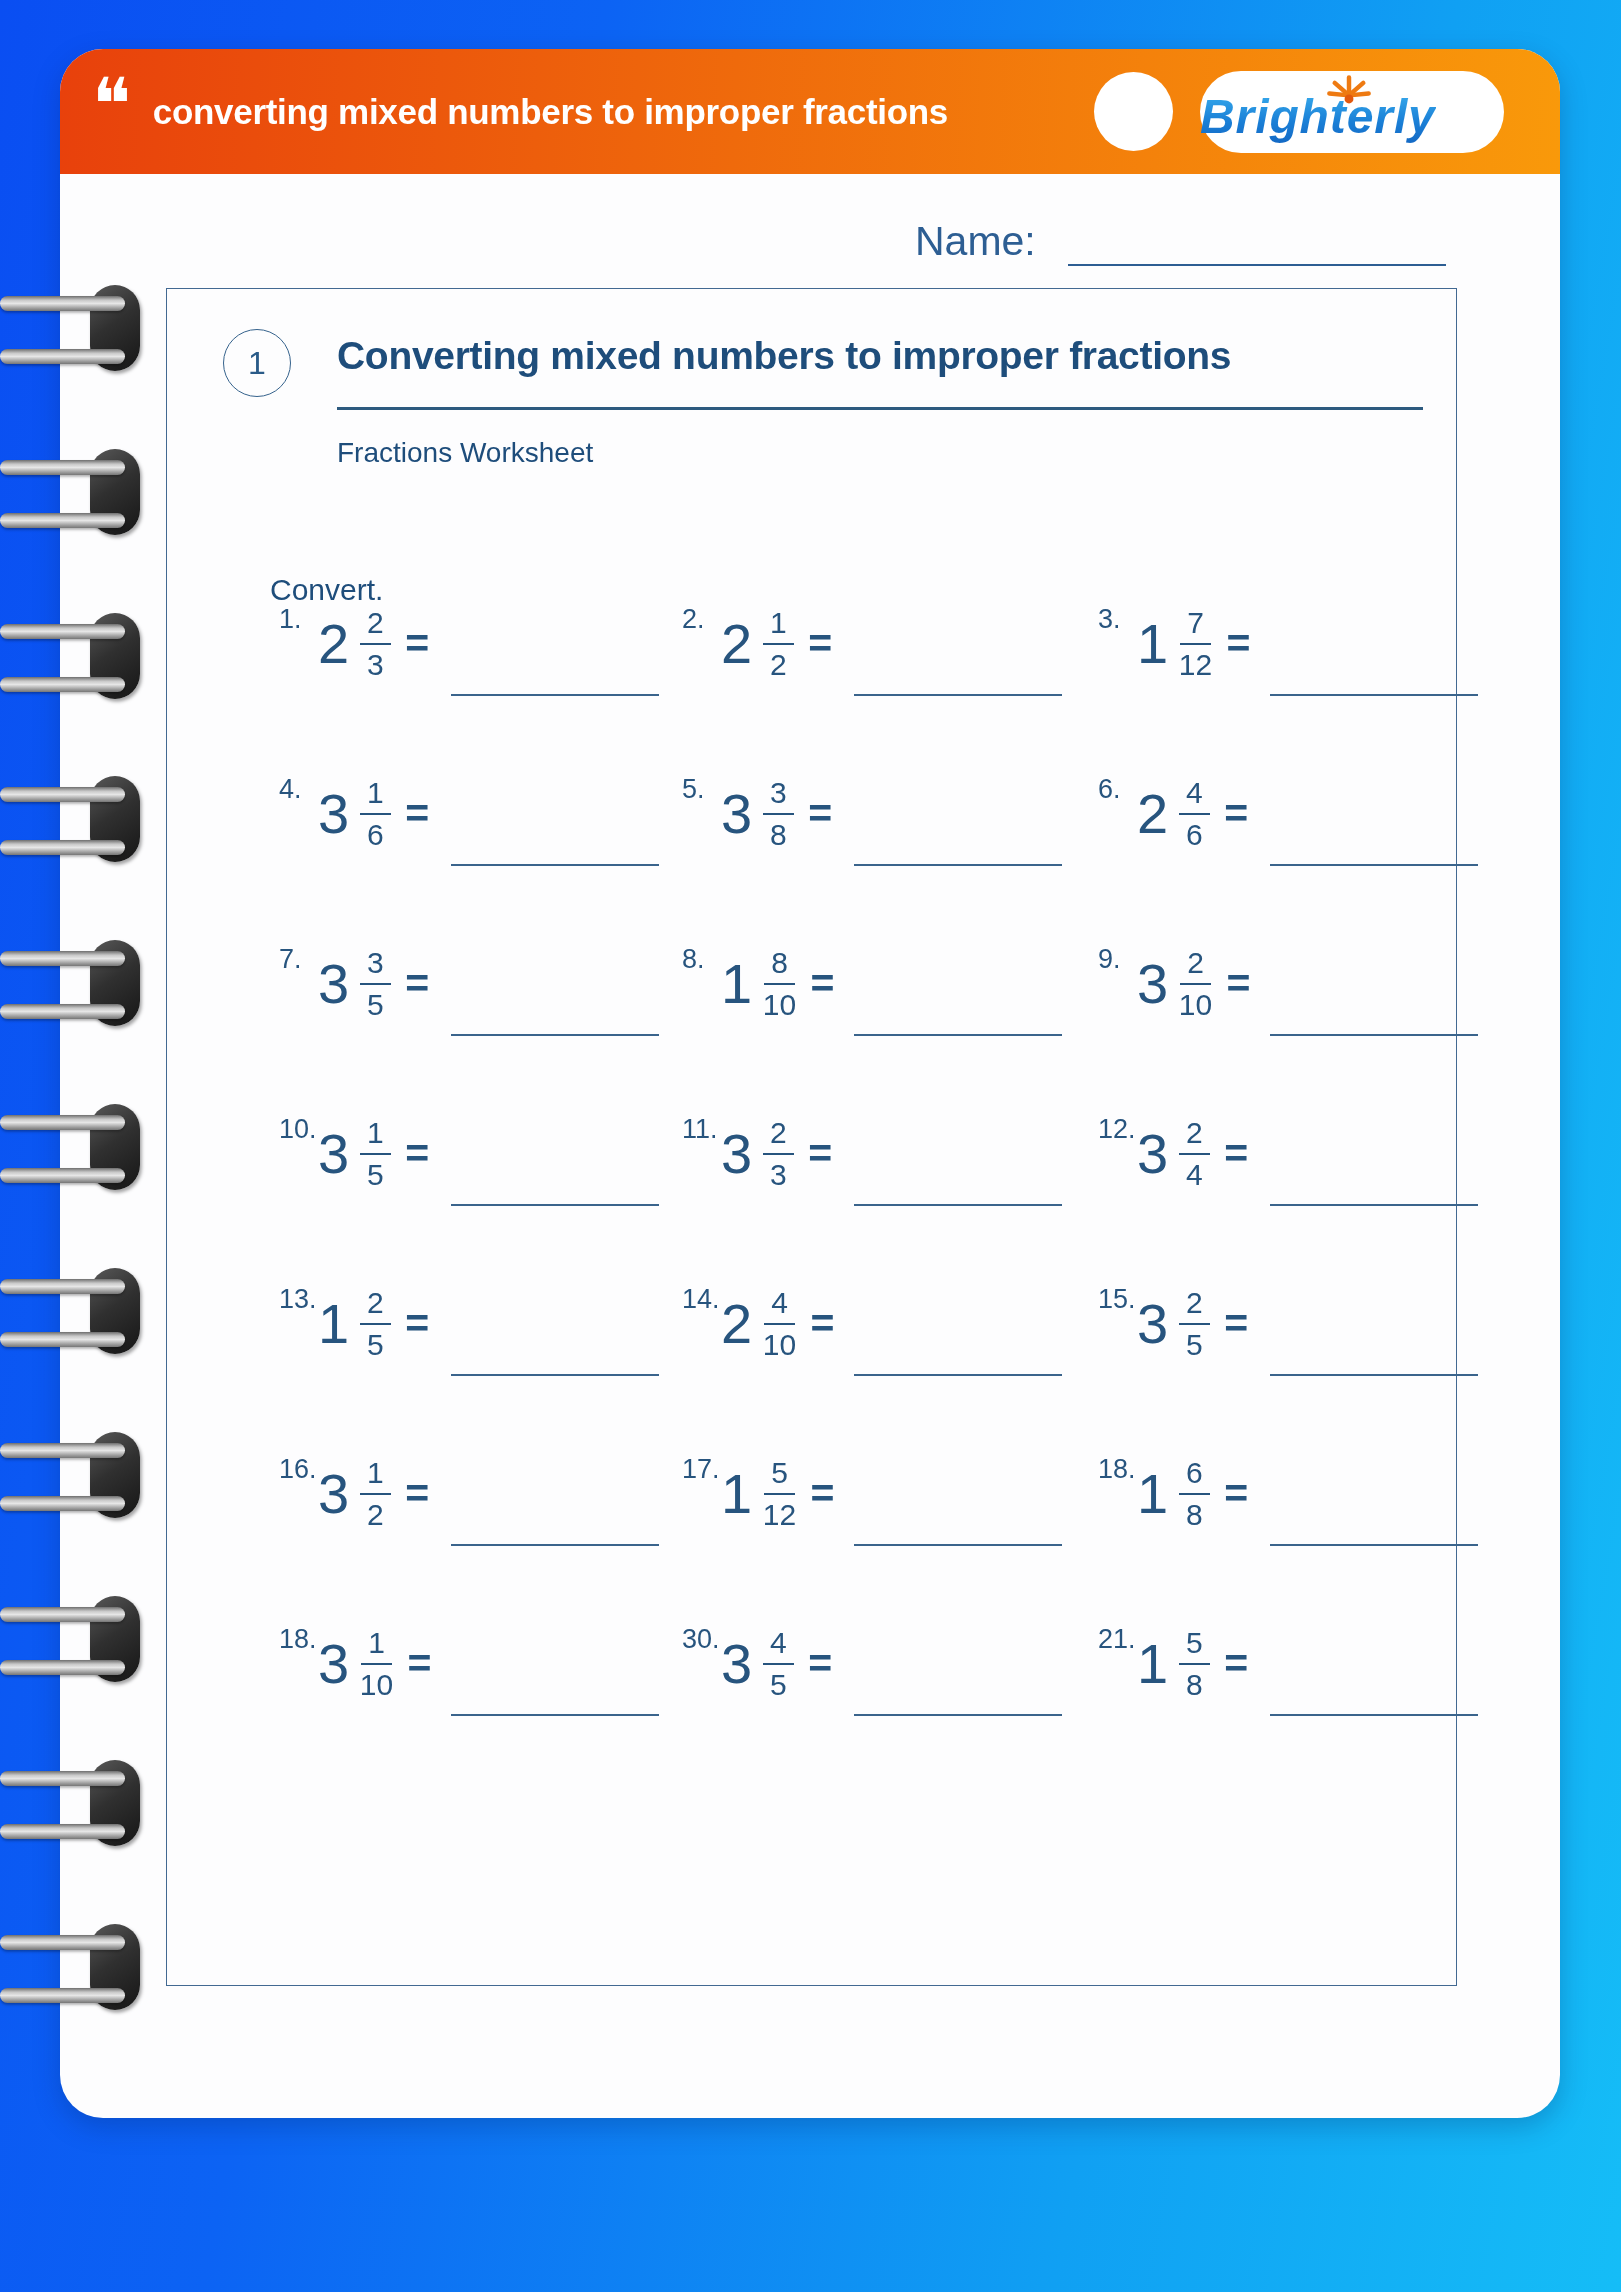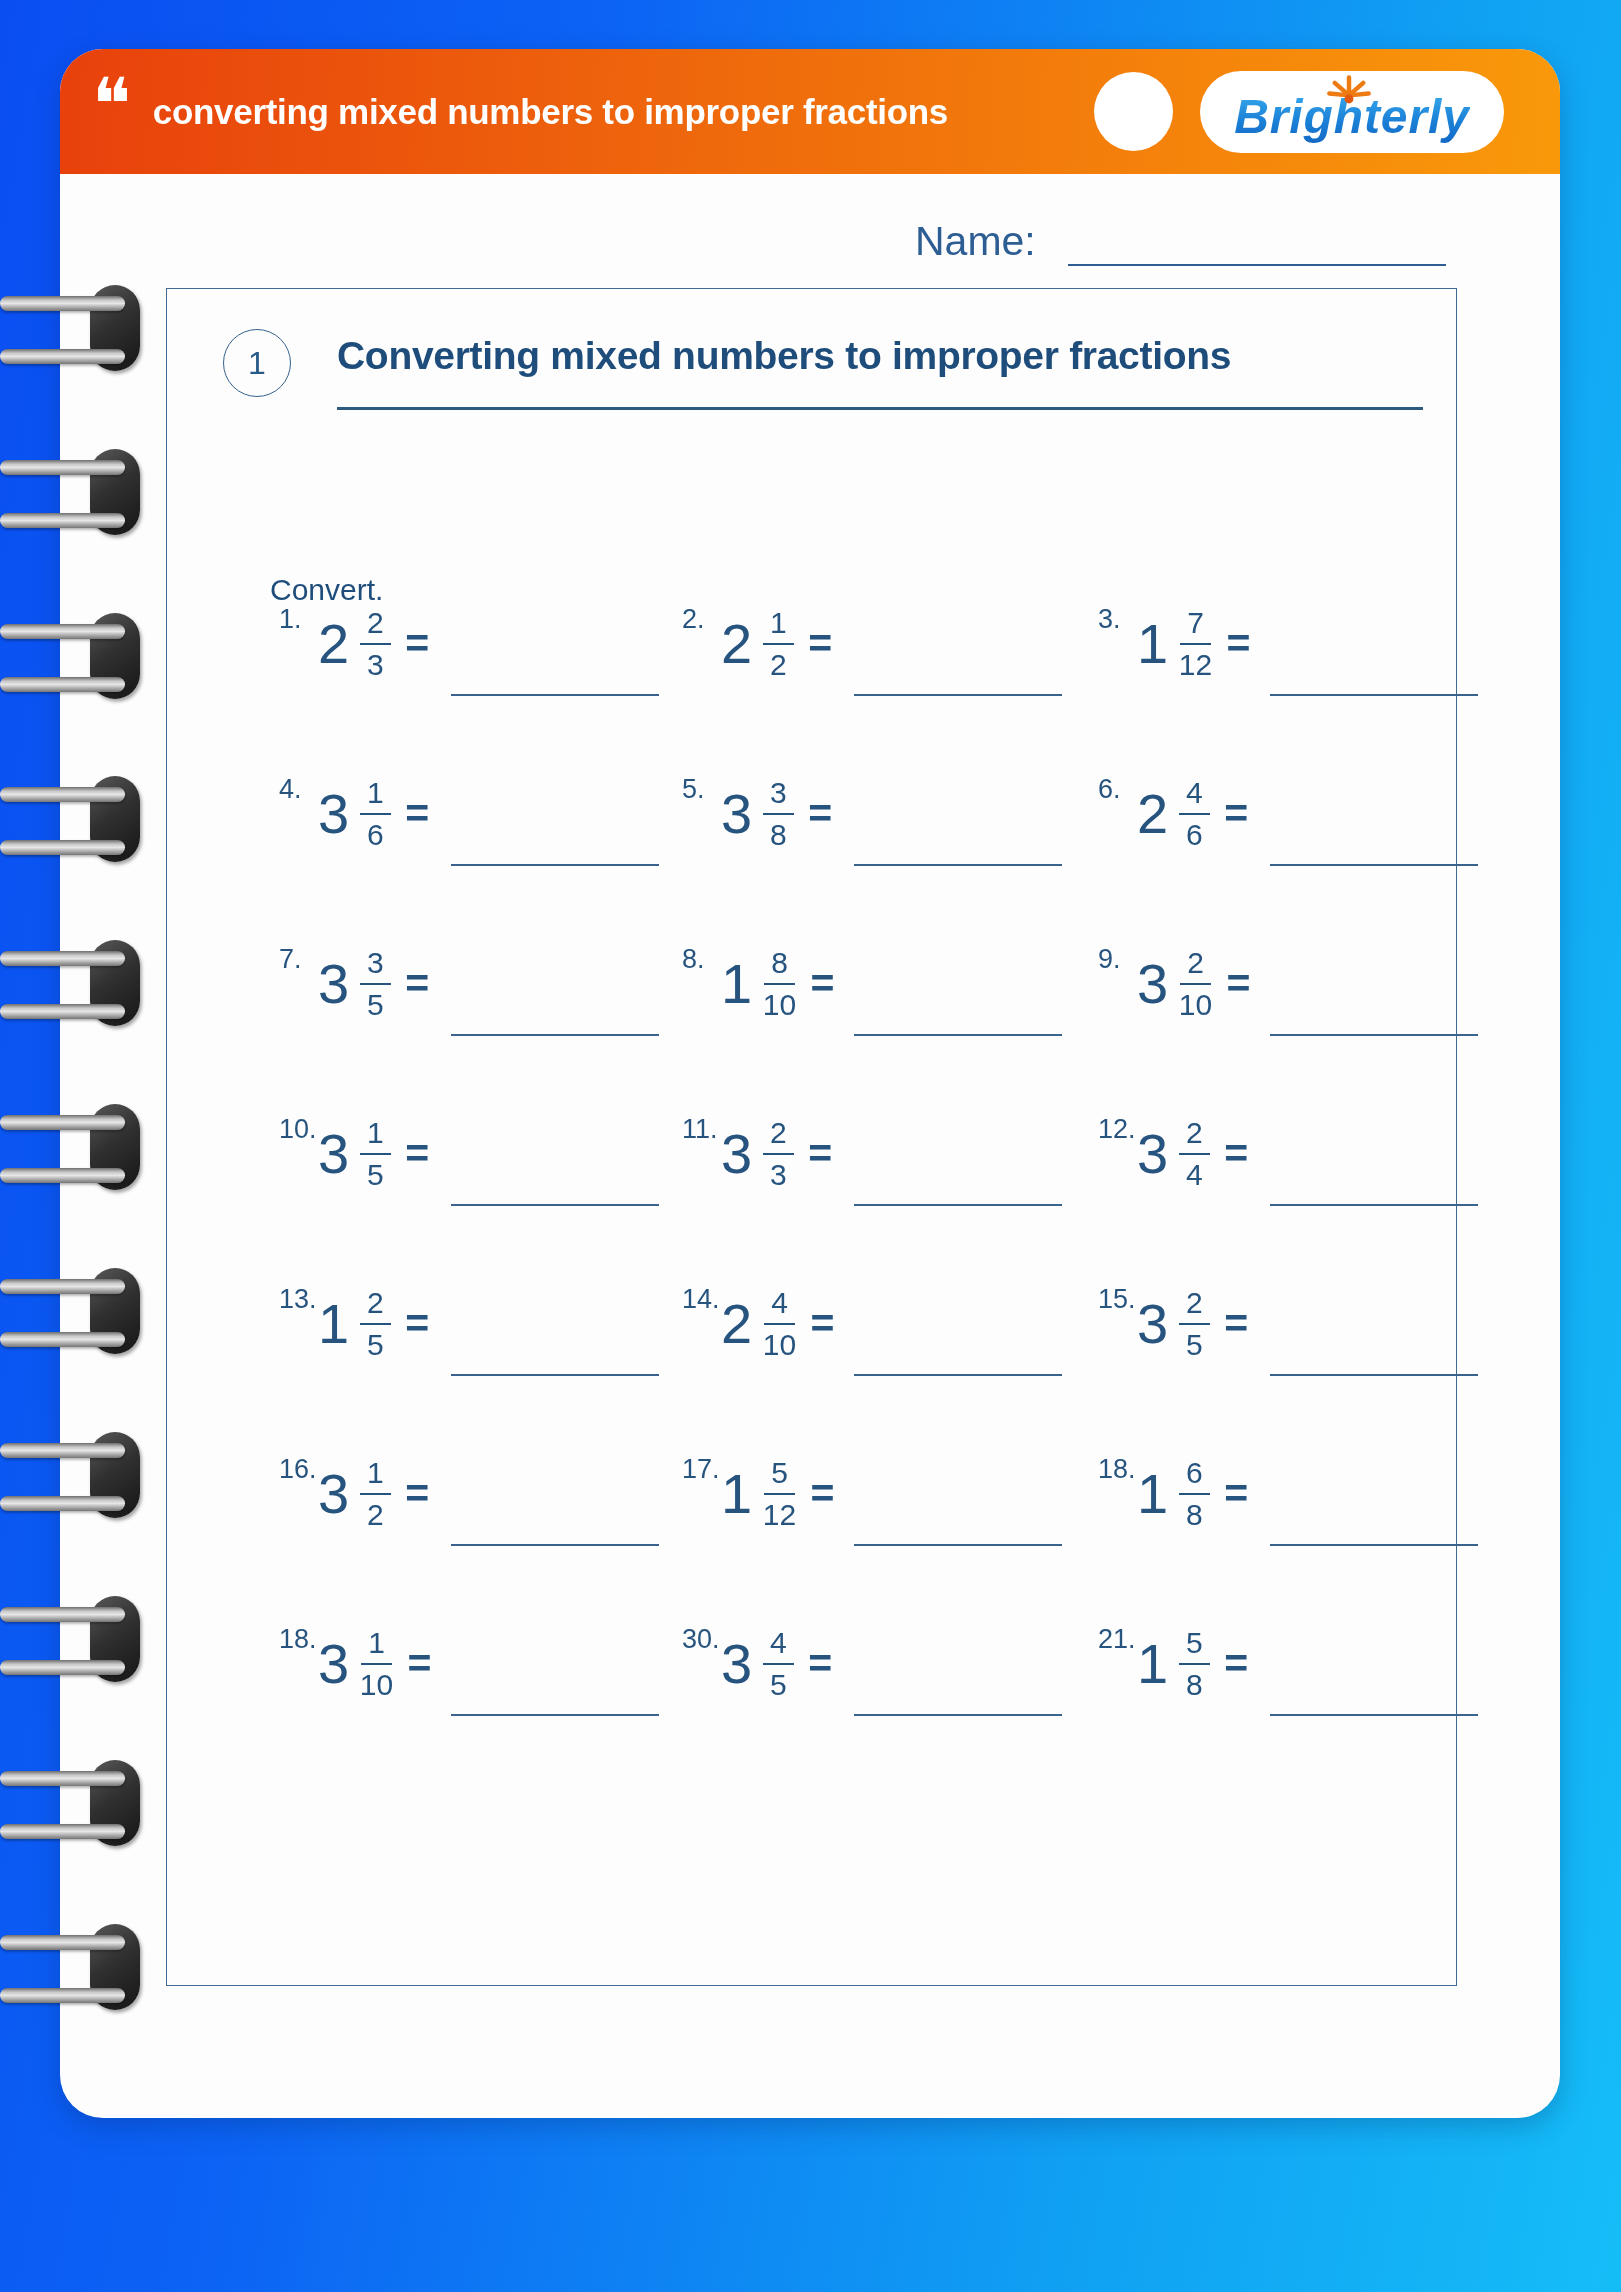--- a/index.html
+++ b/index.html
@@ -27,21 +27,21 @@
     padding:0 56px 0 32px;box-sizing:border-box;
   }
   .quote{color:#fff;font-size:73px;line-height:.9;margin-top:-12.5px;font-family:"DejaVu Sans",sans-serif;}
   .header-title{
     flex:1;margin:0 0 0 21.5px;color:#fff;font-size:35px;font-weight:bold;
     letter-spacing:-0.3px;white-space:nowrap;
   }
   .header-circle{width:79px;height:79px;border-radius:50%;background:#fff;flex:none;}
   .logo-pill{
     position:relative;flex:none;margin-left:27px;width:304px;height:82px;border-radius:41px;
-    background:#fff;display:flex;align-items:center;justify-content:center;
+    background:#fff;display:flex;align-items:center;justify-content:flex-start;
   }
   .logo-text{
     font-size:48px;font-weight:bold;font-style:italic;letter-spacing:0.9px;
     background:linear-gradient(180deg,#3bb0ef 0%,#1a7fd6 60%,#1368c4 100%);
     -webkit-background-clip:text;background-clip:text;color:transparent;
     margin-top:9px;
   }
   .sunburst{position:absolute;left:124px;top:1.8px;}
 
   
@@ -130,20 +130,21 @@
     <div class="name-row">
       <span class="name-label">Name:</span>
       <span class="name-line"></span>
     </div>
 
     <div class="ws-box">
       <div class="num-circle">1</div>
       <div class="ws-titles">
         <h2 class="ws-title">Converting mixed numbers to improper fractions</h2>
         <div class="rule"></div>
+        <div class="ws-subtitle">Fractions Worksheet</div>
       </div>
       <div class="convert">Convert.</div>
       <div class="grid" id="problems">
   <div class="problem">
     <span class="pnum">1.</span>
     <span class="mixed">
       <span class="whole">2</span>
       <span class="frac">
         <span class="fnum">2</span>
         <span class="fden">3</span>

